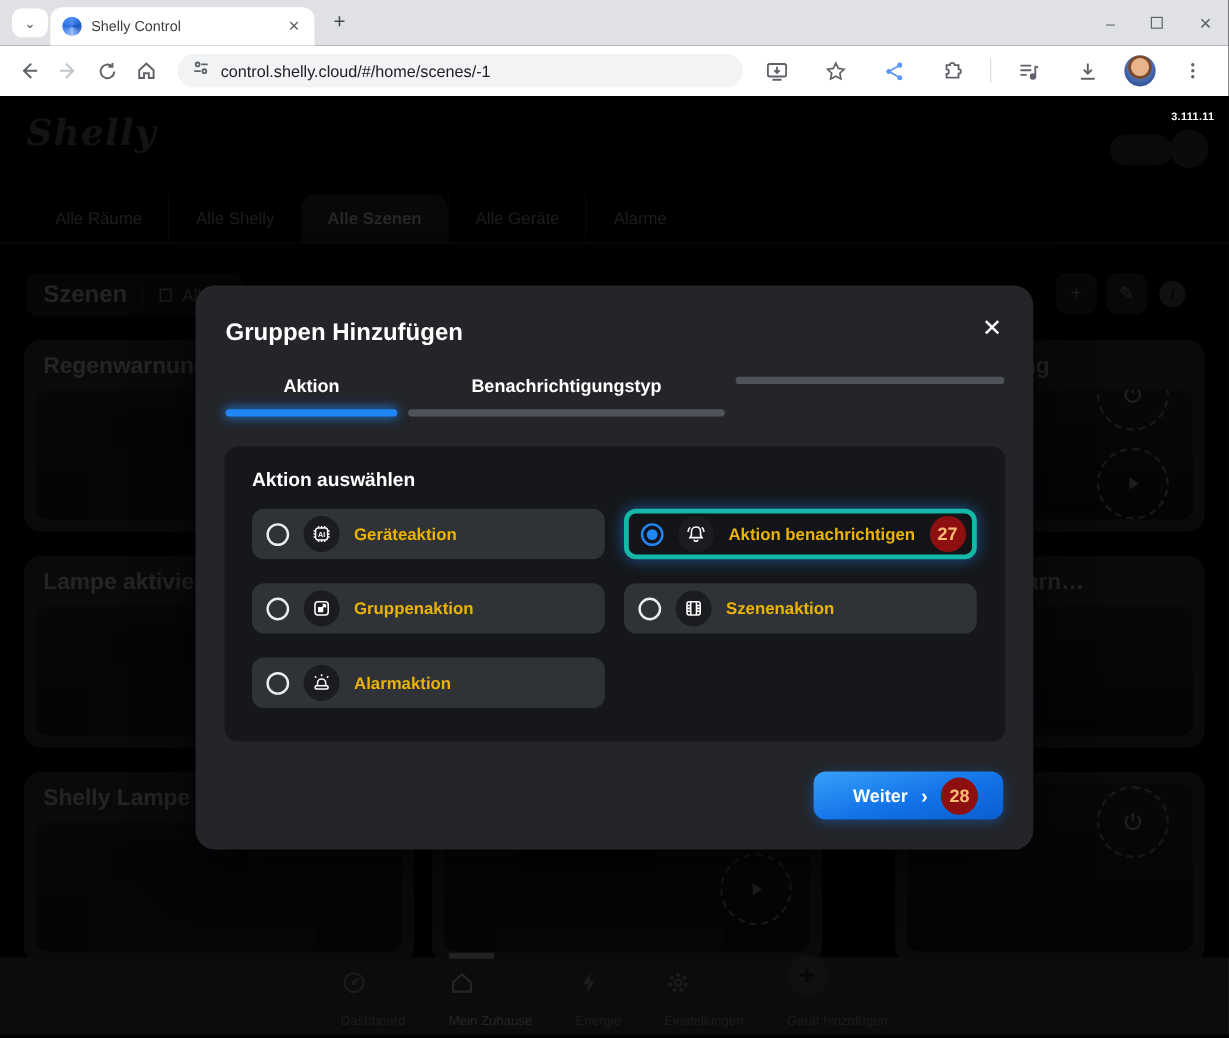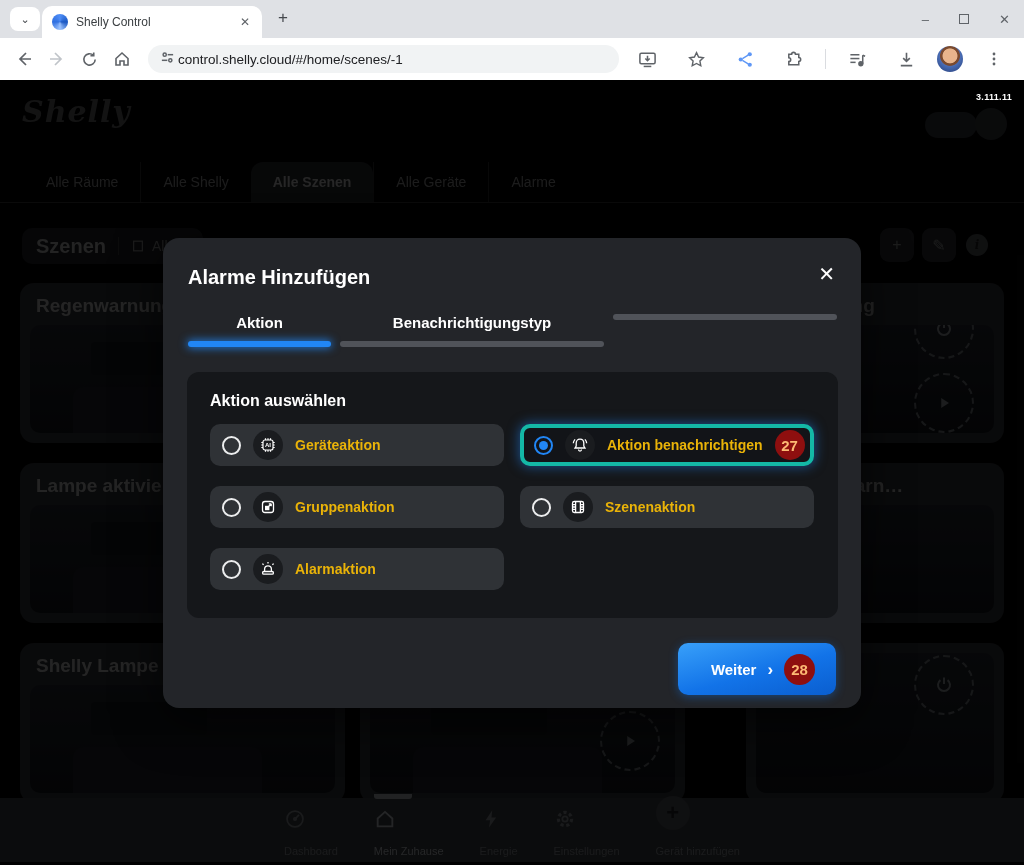--- a/index.html
+++ b/index.html
@@ -23,21 +23,21 @@
                 align-items:center;color:#5f6368;font-size:13px;}
   .win-max{width:10px;height:10px;border:1.5px solid #5f6368;display:inline-block;}
 
   .toolbar{position:absolute;top:38px;left:0;right:0;height:42px;background:#fff;
            display:flex;align-items:center;padding:0 8px;}
   .nav-ic{width:24px;height:24px;display:flex;align-items:center;justify-content:center;
           margin:0 6px;color:#5f6368;}
   .nav-ic.disabled{color:#c0c4c9;}
   .nav-ic svg{display:block;}
   .omnibox{width:548px;height:28px;border-radius:14px;background:#f1f3f4;display:flex;
-           align-items:center;padding:0 12px;margin:0 10px;gap:3px;}
+           align-items:center;padding:0 12px;margin:0 10px;gap:9px;}
   .url-text{font-size:13.5px;color:#202124;white-space:nowrap;}
   .tb-right{display:flex;align-items:center;gap:13px;margin-left:auto;margin-right:4px;}
   .sep{width:1px;height:20px;background:#dadce0;}
   .avatar{width:26px;height:26px;border-radius:50%;
           background:radial-gradient(circle at 50% 38%,#e8b48c 0 34%,#7a4a2f 38% 46%,#4a6db5 50%,#243c77 100%);}
 
   
   .content{position:absolute;top:80px;left:0;width:1024px;height:785px;background:#030304;overflow:hidden;}
   .bg{position:absolute;inset:0;z-index:0;}
   .dim{position:absolute;inset:0;z-index:2;background:rgba(0,0,0,0.82);}
@@ -110,21 +110,21 @@
   .oicon{width:30px;height:30px;border-radius:50%;background:#1a1c1f;display:flex;flex:0 0 30px;
          align-items:center;justify-content:center;color:#fff;}
   .olabel{font-size:14px;font-weight:bold;color:#eab308;white-space:nowrap;}
   .opt.selected{background:#121418;border:4px solid #14b8a6;box-shadow:0 0 12px 1px rgba(33,134,245,.5);
                 padding:0 10px;}
   .opt.selected .radio{border-color:#2186f5;}
   .opt.selected .radio::after{content:"";position:absolute;left:3px;top:3px;width:9px;height:9px;
                               border-radius:50%;background:#2186f5;}
   .badge{margin-left:auto;width:30px;height:30px;border-radius:50%;background:#8e0f0f;color:#fdba74;
          font-weight:bold;font-size:15px;display:flex;align-items:center;justify-content:center;flex:0 0 30px;}
-  .weiter{position:absolute;left:515px;top:405px;width:158px;height:52px;border-radius:10px;cursor:pointer;
+  .weiter{position:absolute;left:515px;top:405px;width:158px;height:40px;border-radius:10px;cursor:pointer;
           background:linear-gradient(165deg,#38a0fa 0%,#1273e8 55%,#0a5ecf 100%);
           display:flex;align-items:center;justify-content:center;gap:11px;padding-left:12px;
           box-shadow:0 2px 10px rgba(20,110,220,.45);}
   .wl{color:#fff;font-weight:bold;font-size:15px;}
   .wc{color:#fff;font-size:17px;font-weight:bold;line-height:1;}
   .weiter .badge{margin-left:0;width:31px;height:31px;flex:0 0 31px;}
 </style>
 </head>
 <body>
 
@@ -359,21 +359,21 @@
           <span class="addc">+</span>
           <span>Gerät hinzufügen</span>
         </div>
       </div>
     </div>
 
     <div class="dim"></div>
     <div class="version">3.111.11</div>
 
     <div class="modal">
-      <div class="m-title">Alarme Hinzufügen</div>
+      <div class="m-title">Gruppen Hinzufügen</div>
       <div class="m-close">✕</div>
 
       <div class="steps">
         <div class="step active w1">
           <span class="step-label">Aktion</span>
           <span class="step-bar"></span>
         </div>
         <div class="step w2">
           <span class="step-label">Benachrichtigungstyp</span>
           <span class="step-bar"></span>

